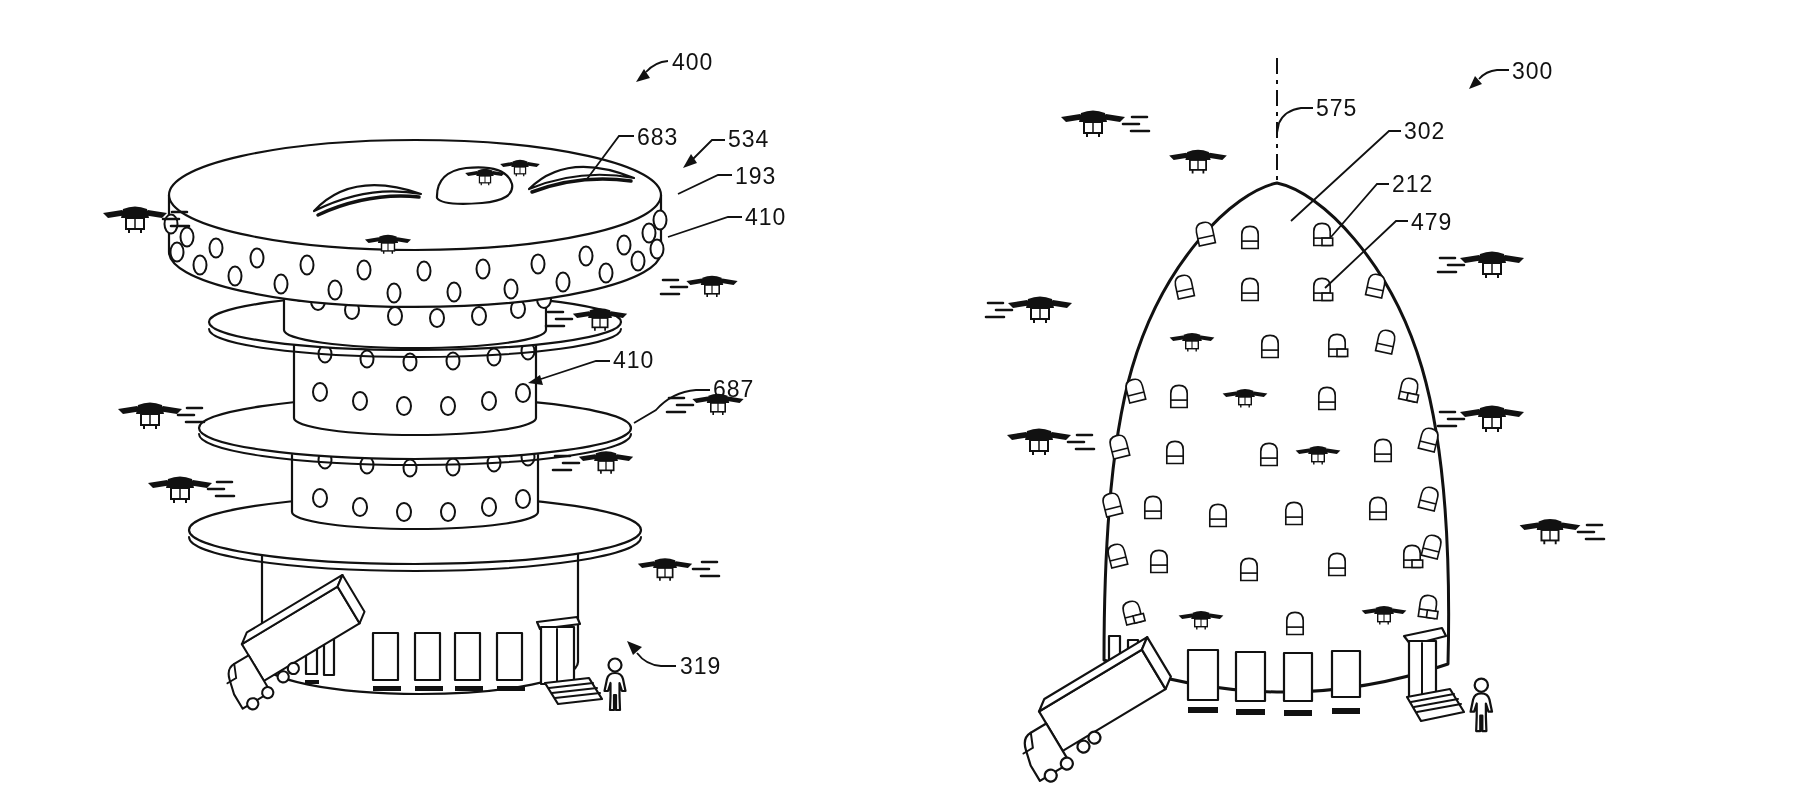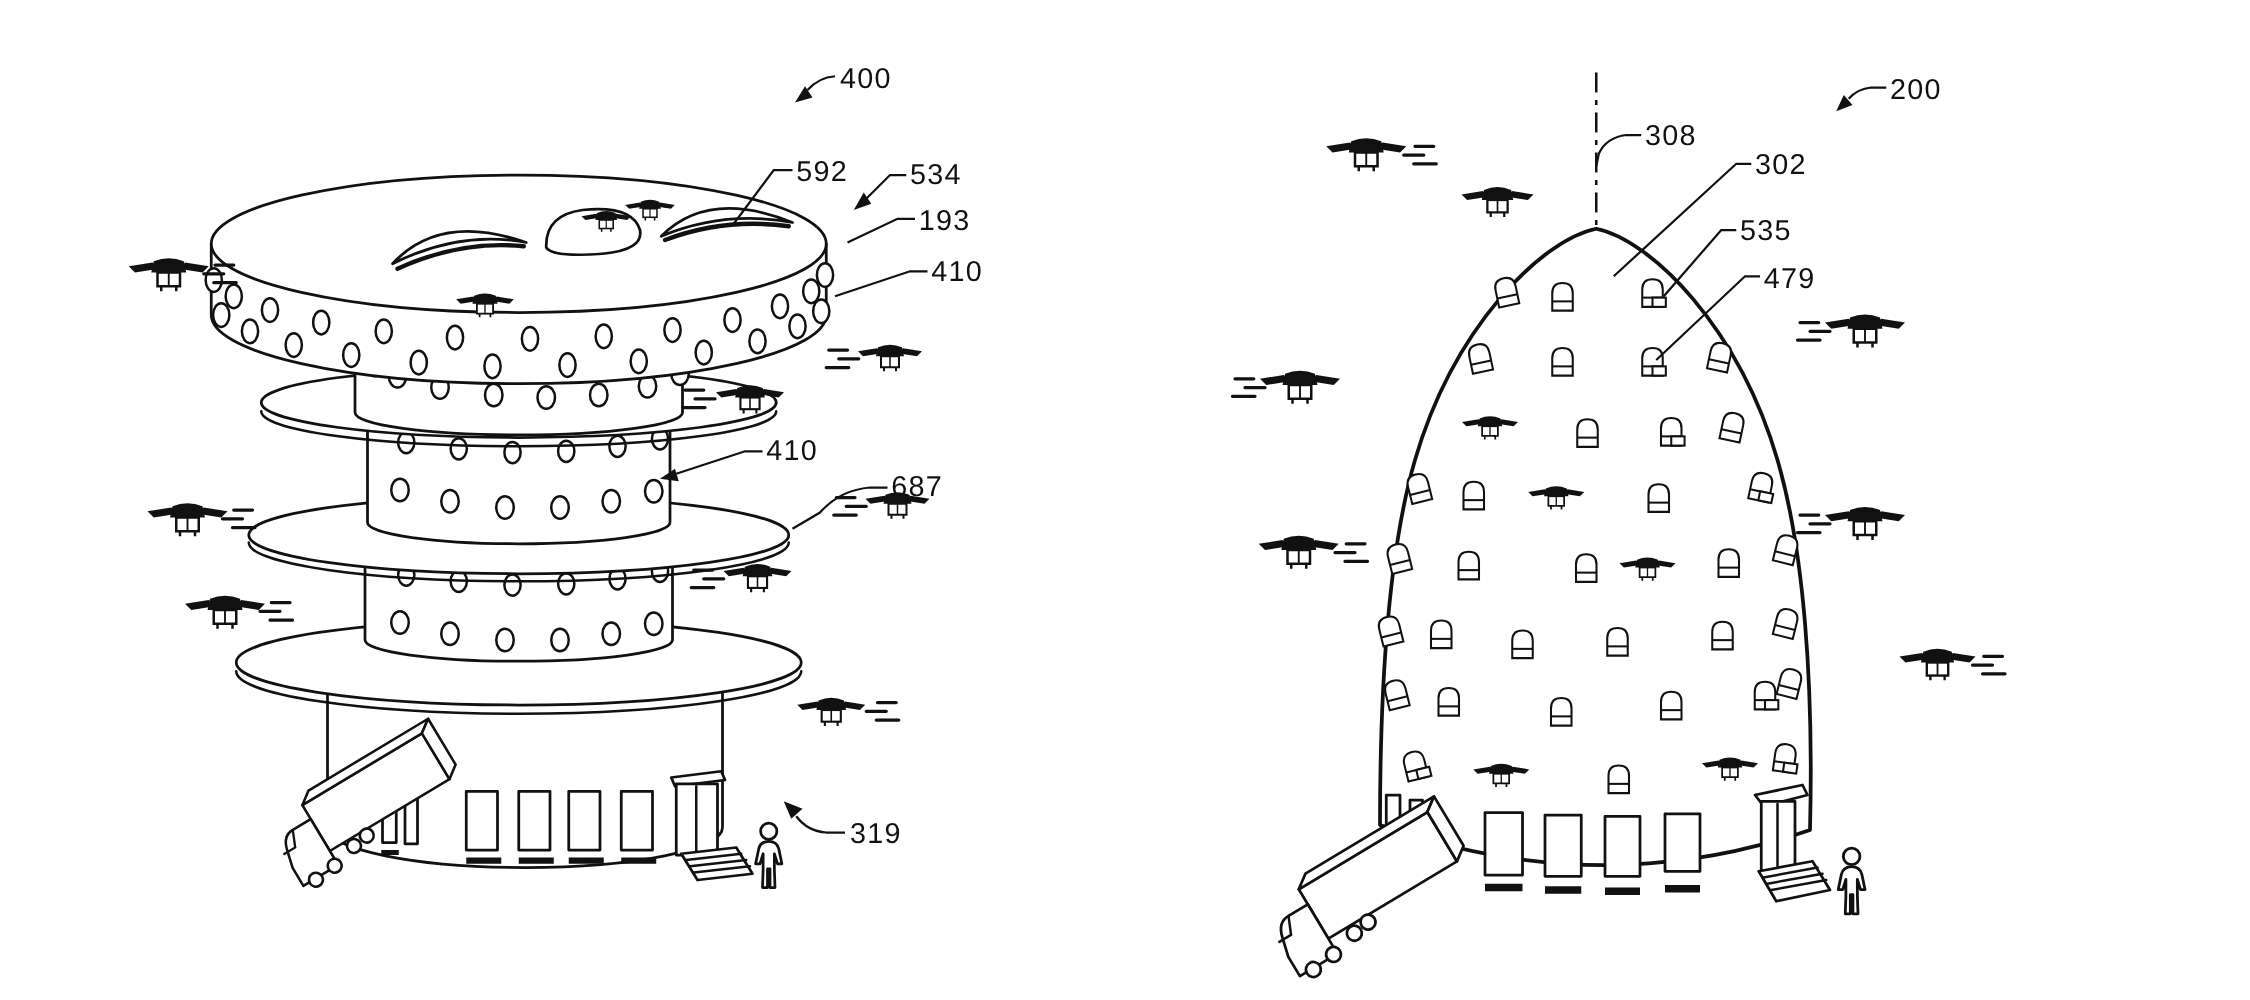--- a/index.html
+++ b/index.html
@@ -335,27 +335,27 @@
       <polygon class="blk" points="1469,89 1482,84 1475,76"></polygon>
       <path class="lead" d="M1313,108 H1301 Q1285,110 1279,123 L1277,133"></path>
       <path class="lead" d="M1401,131 H1389 L1291,221"></path>
       <path class="lead" d="M1389,184 H1377 L1331,237"></path>
       <path class="lead" d="M1408,221 H1396 L1325,288"></path>
     </g>
   </g>
 </svg>
 
 <span class="ref" style="left:672px;top:51px">400</span>
-<span class="ref" style="left:637px;top:126px">592</span>
+<span class="ref" style="left:637px;top:126px">683</span>
 <span class="ref" style="left:728px;top:128px">534</span>
 <span class="ref" style="left:735px;top:165px">193</span>
 <span class="ref" style="left:745px;top:206px">410</span>
 <span class="ref" style="left:613px;top:349px">410</span>
 <span class="ref" style="left:713px;top:378px">687</span>
 <span class="ref" style="left:680px;top:655px">319</span>
 
-<span class="ref" style="left:1512px;top:60px">200</span>
-<span class="ref" style="left:1316px;top:97px">308</span>
+<span class="ref" style="left:1512px;top:60px">300</span>
+<span class="ref" style="left:1316px;top:97px">575</span>
 <span class="ref" style="left:1404px;top:120px">302</span>
-<span class="ref" style="left:1392px;top:173px">535</span>
+<span class="ref" style="left:1392px;top:173px">212</span>
 <span class="ref" style="left:1411px;top:211px">479</span>
 
 </div>
 
 </body></html>

